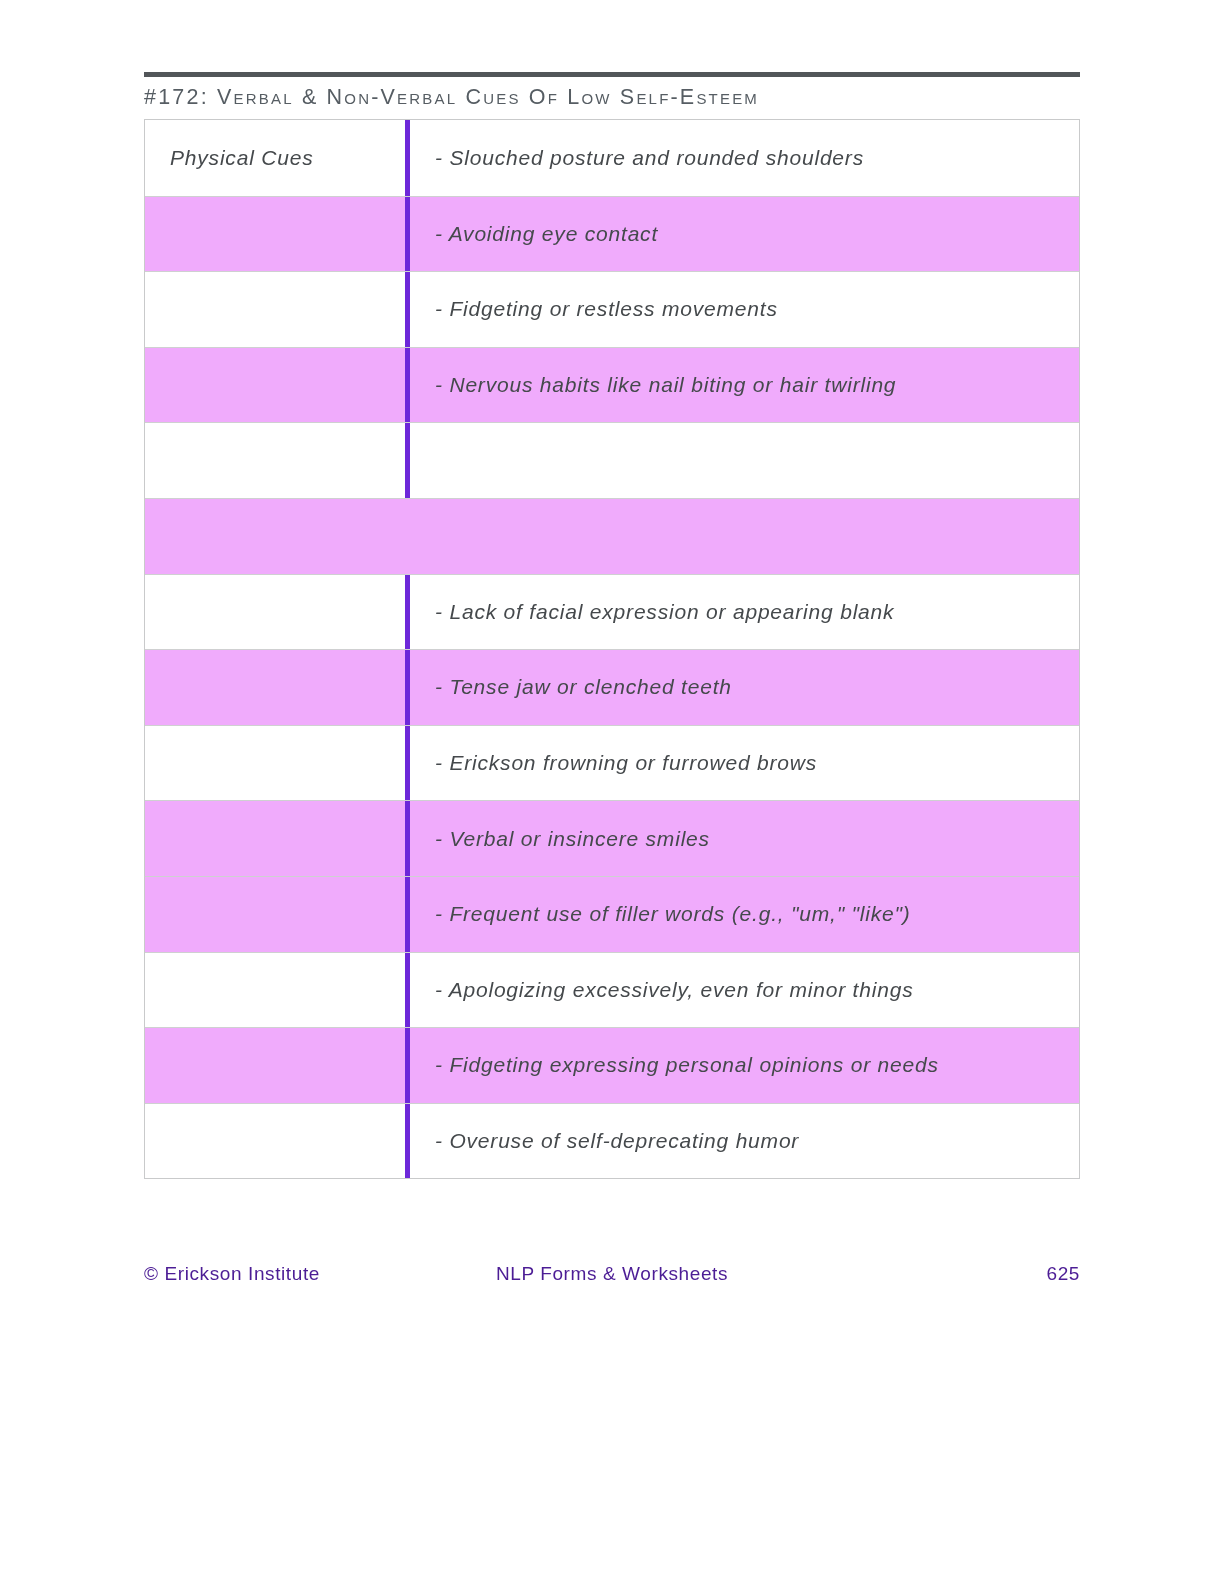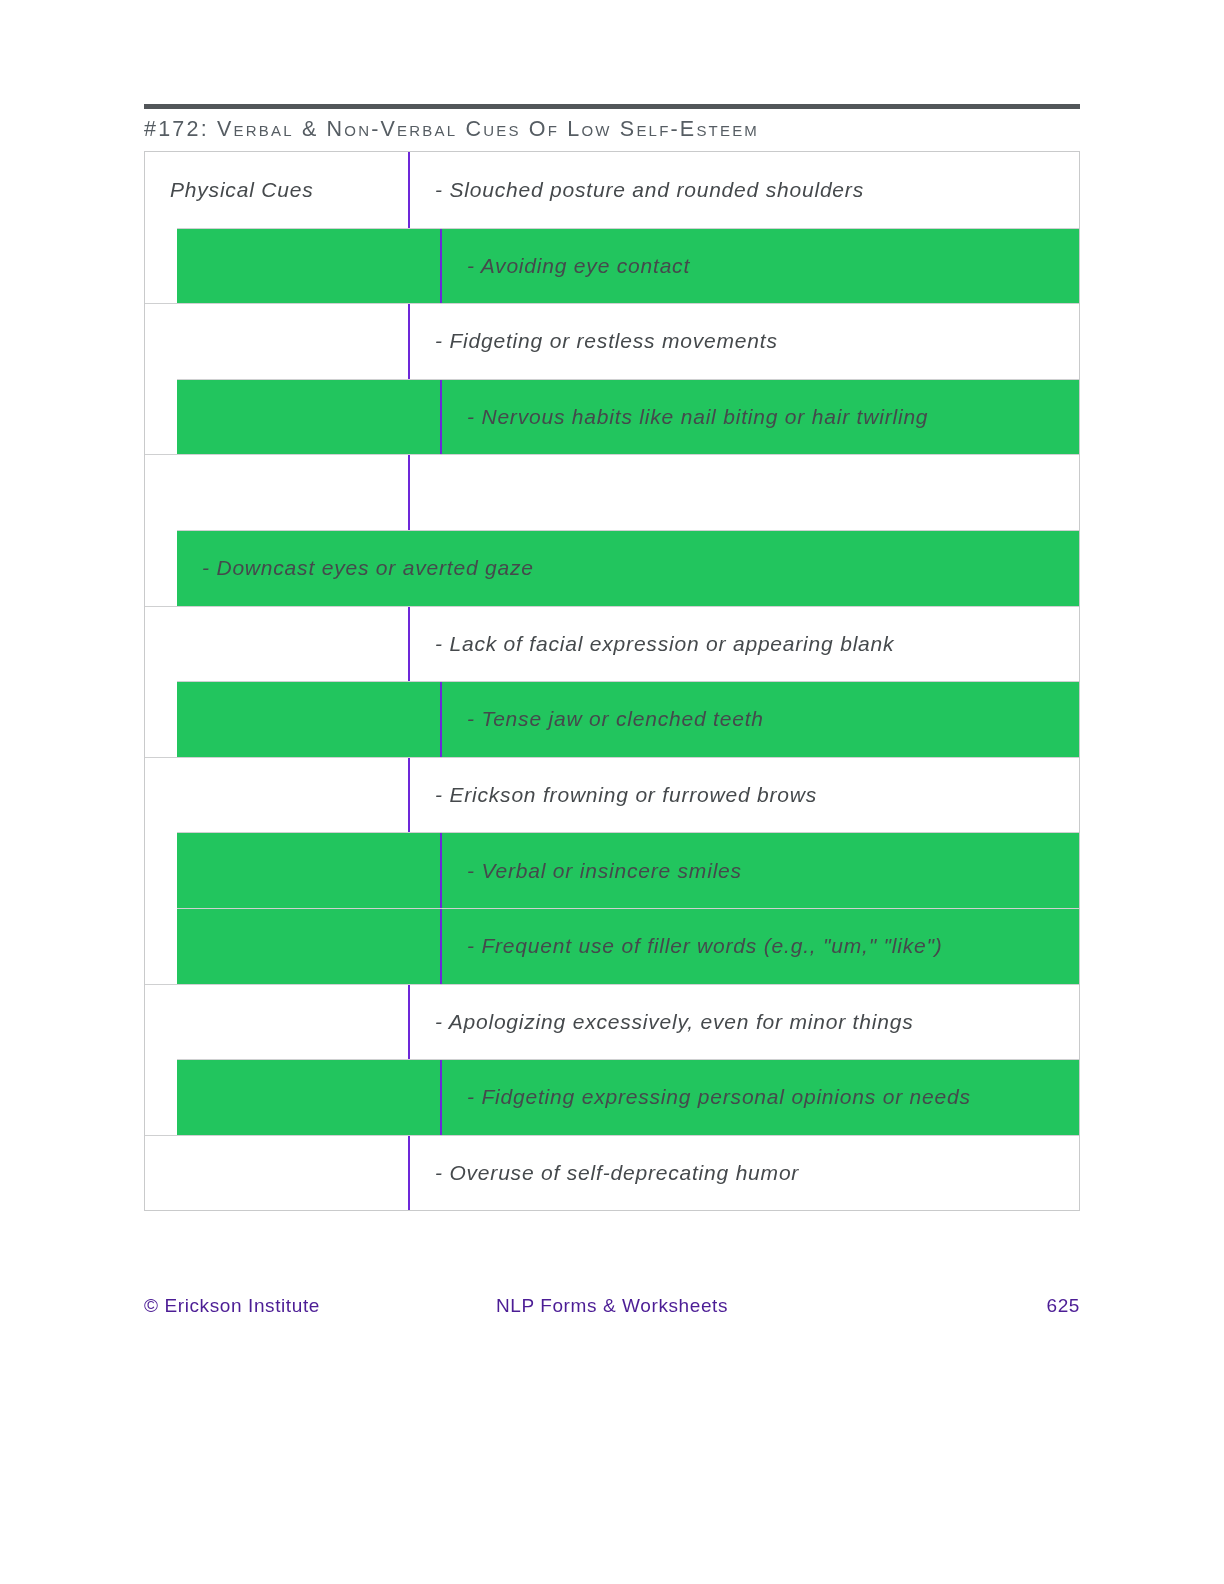--- a/index.html
+++ b/index.html
@@ -7,21 +7,21 @@
   body {
     width: 1224px;
     height: 1584px;
     position: relative;
     font-family: "Liberation Sans", "DejaVu Sans", sans-serif;
     overflow: hidden;
   }
   .content {
     width: 936px;
     margin: 0 auto;
-    padding-top: 104px;
+    padding-top: 72px;
   }
   .title-rule {
     height: 5px;
     background: #525659;
   }
   .page-title {
     font-size: 21.5px;
     line-height: 25px;
     font-weight: normal;
     font-variant: small-caps;
@@ -32,33 +32,33 @@
   .cues-table {
     border: 1px solid #c9cacb;
   }
   .row {
     display: flex;
     height: 75.6px;
     border-top: 1px solid #cfd0d1;
     background: #ffffff;
   }
   .row:first-child { border-top: none; }
-  .row.shaded { background: #22c55e; margin-left: 32px; }
+  .row.shaded { background: #f0abfc; }
   .cell {
     display: flex;
     align-items: center;
     font-style: italic;
     font-size: 21px;
     letter-spacing: 0.8px;
     color: #45494c;
   }
   .cell-category {
     width: 265px;
     flex: 0 0 265px;
-    border-right: 2px solid #6d28d9;
+    border-right: 5px solid #6d28d9;
     padding-left: 25px;
     padding-right: 10px;
   }
   .cell-cue {
     flex: 1;
     padding-left: 25px;
     padding-right: 14px;
   }
   .page-footer {
     margin-top: 84px;
@@ -100,21 +100,20 @@
   <div class="row shaded">
     <div class="cell cell-category"></div>
     <div class="cell cell-cue">- Nervous habits like nail biting or hair twirling</div>
   </div>
 
   <div class="row">
     <div class="cell cell-category"></div>
   </div>
 
   <div class="row shaded">
-    <div class="cell cell-cue">- Downcast eyes or averted gaze</div>
   </div>
 
   <div class="row">
     <div class="cell cell-category"></div>
     <div class="cell cell-cue">- Lack of facial expression or appearing blank</div>
   </div>
 
   <div class="row shaded">
     <div class="cell cell-category"></div>
     <div class="cell cell-cue">- Tense jaw or clenched teeth</div>

